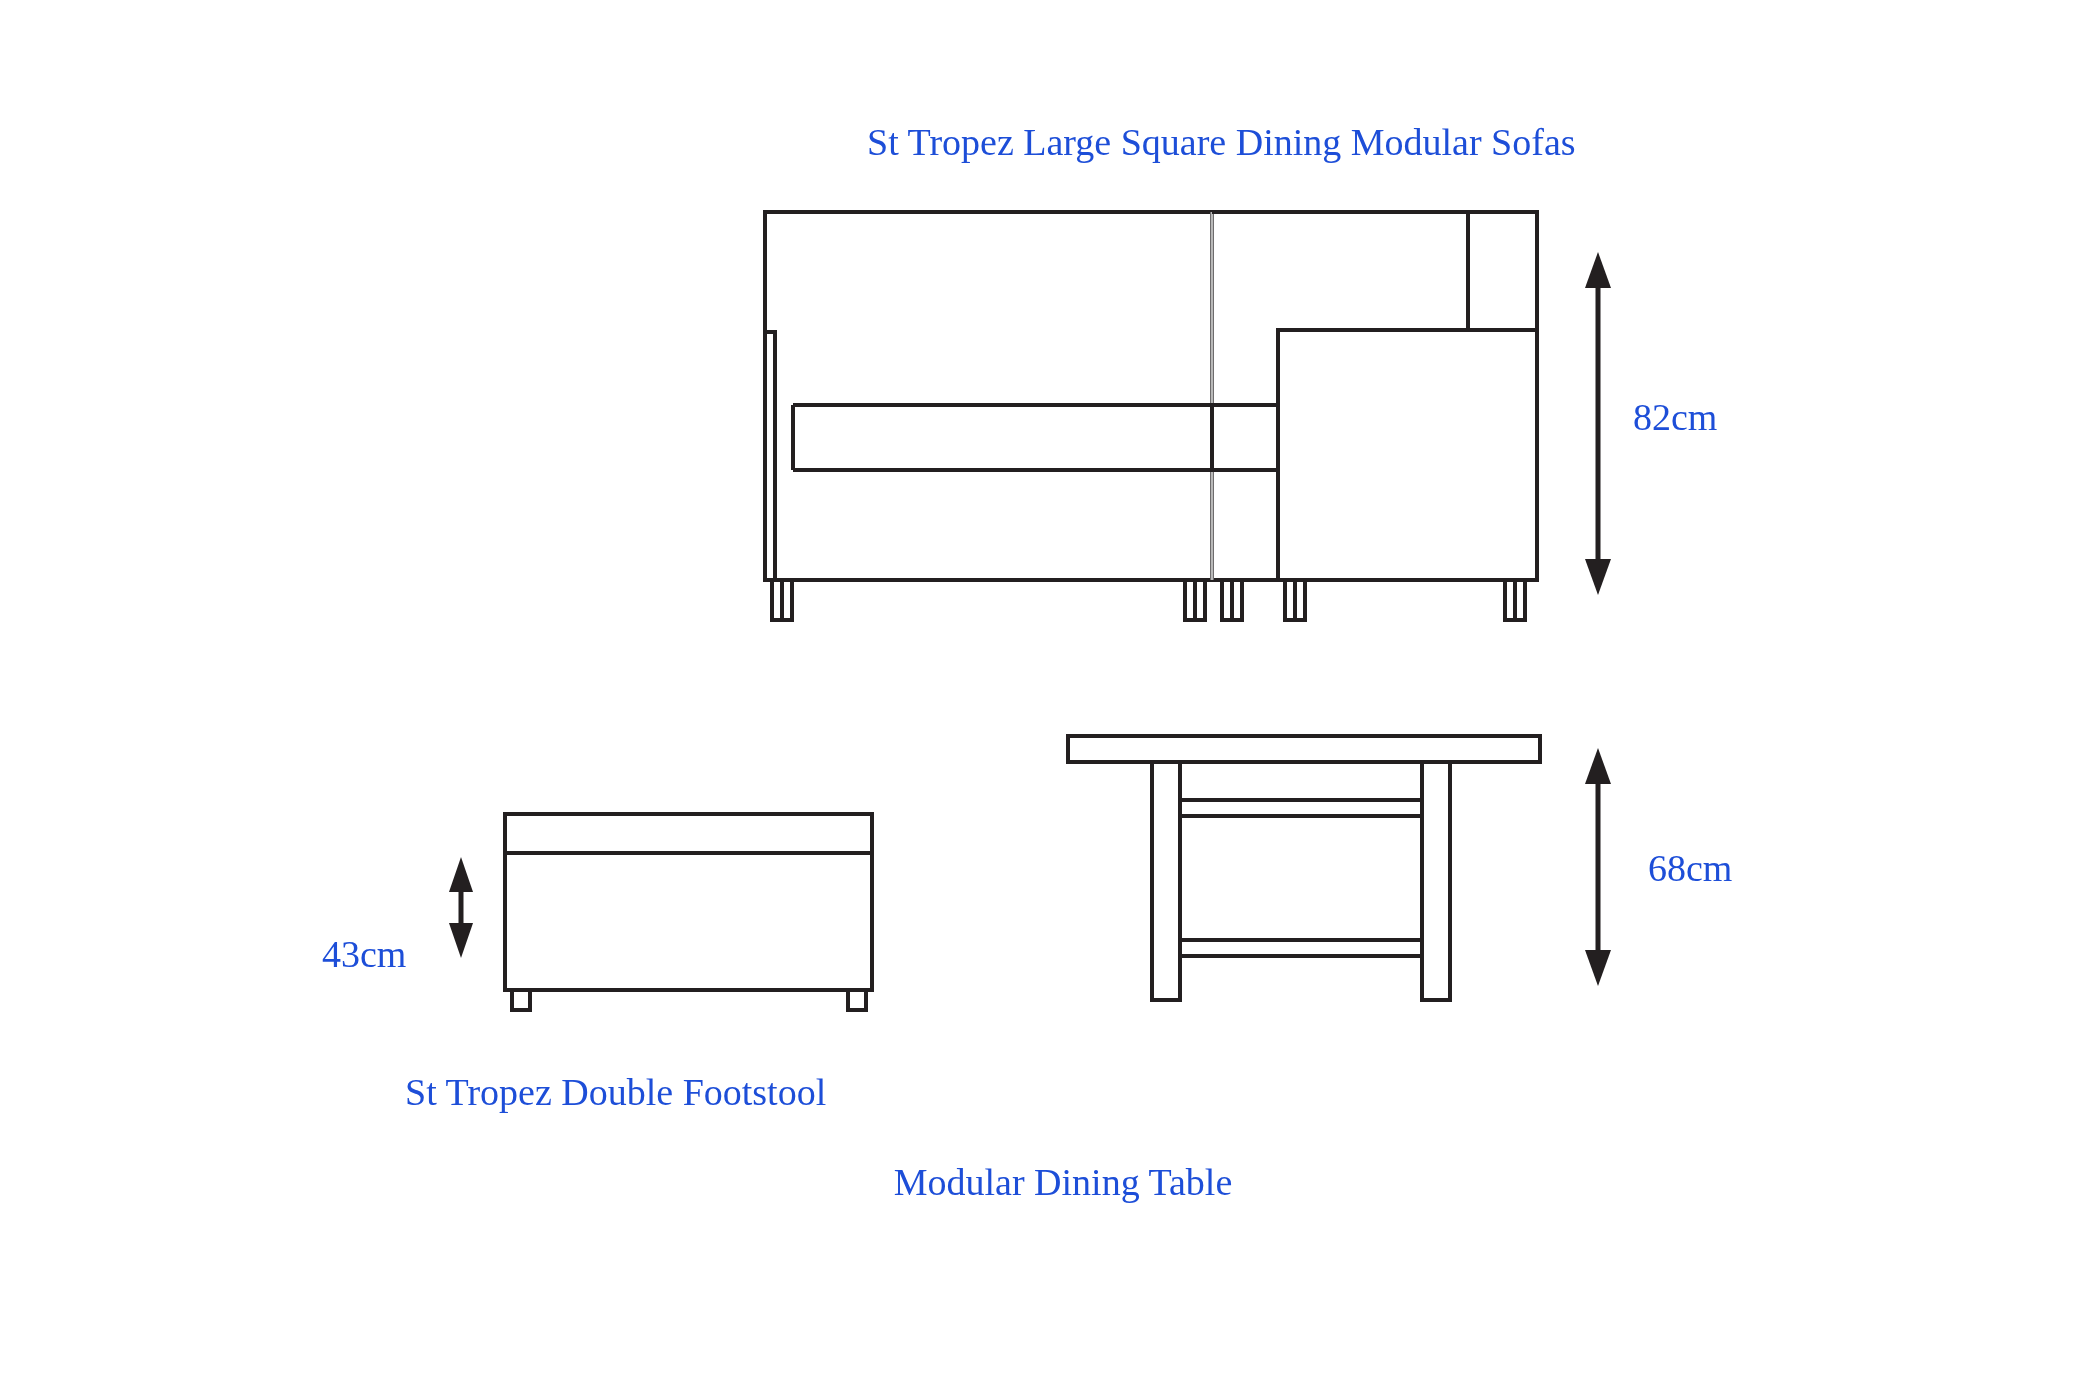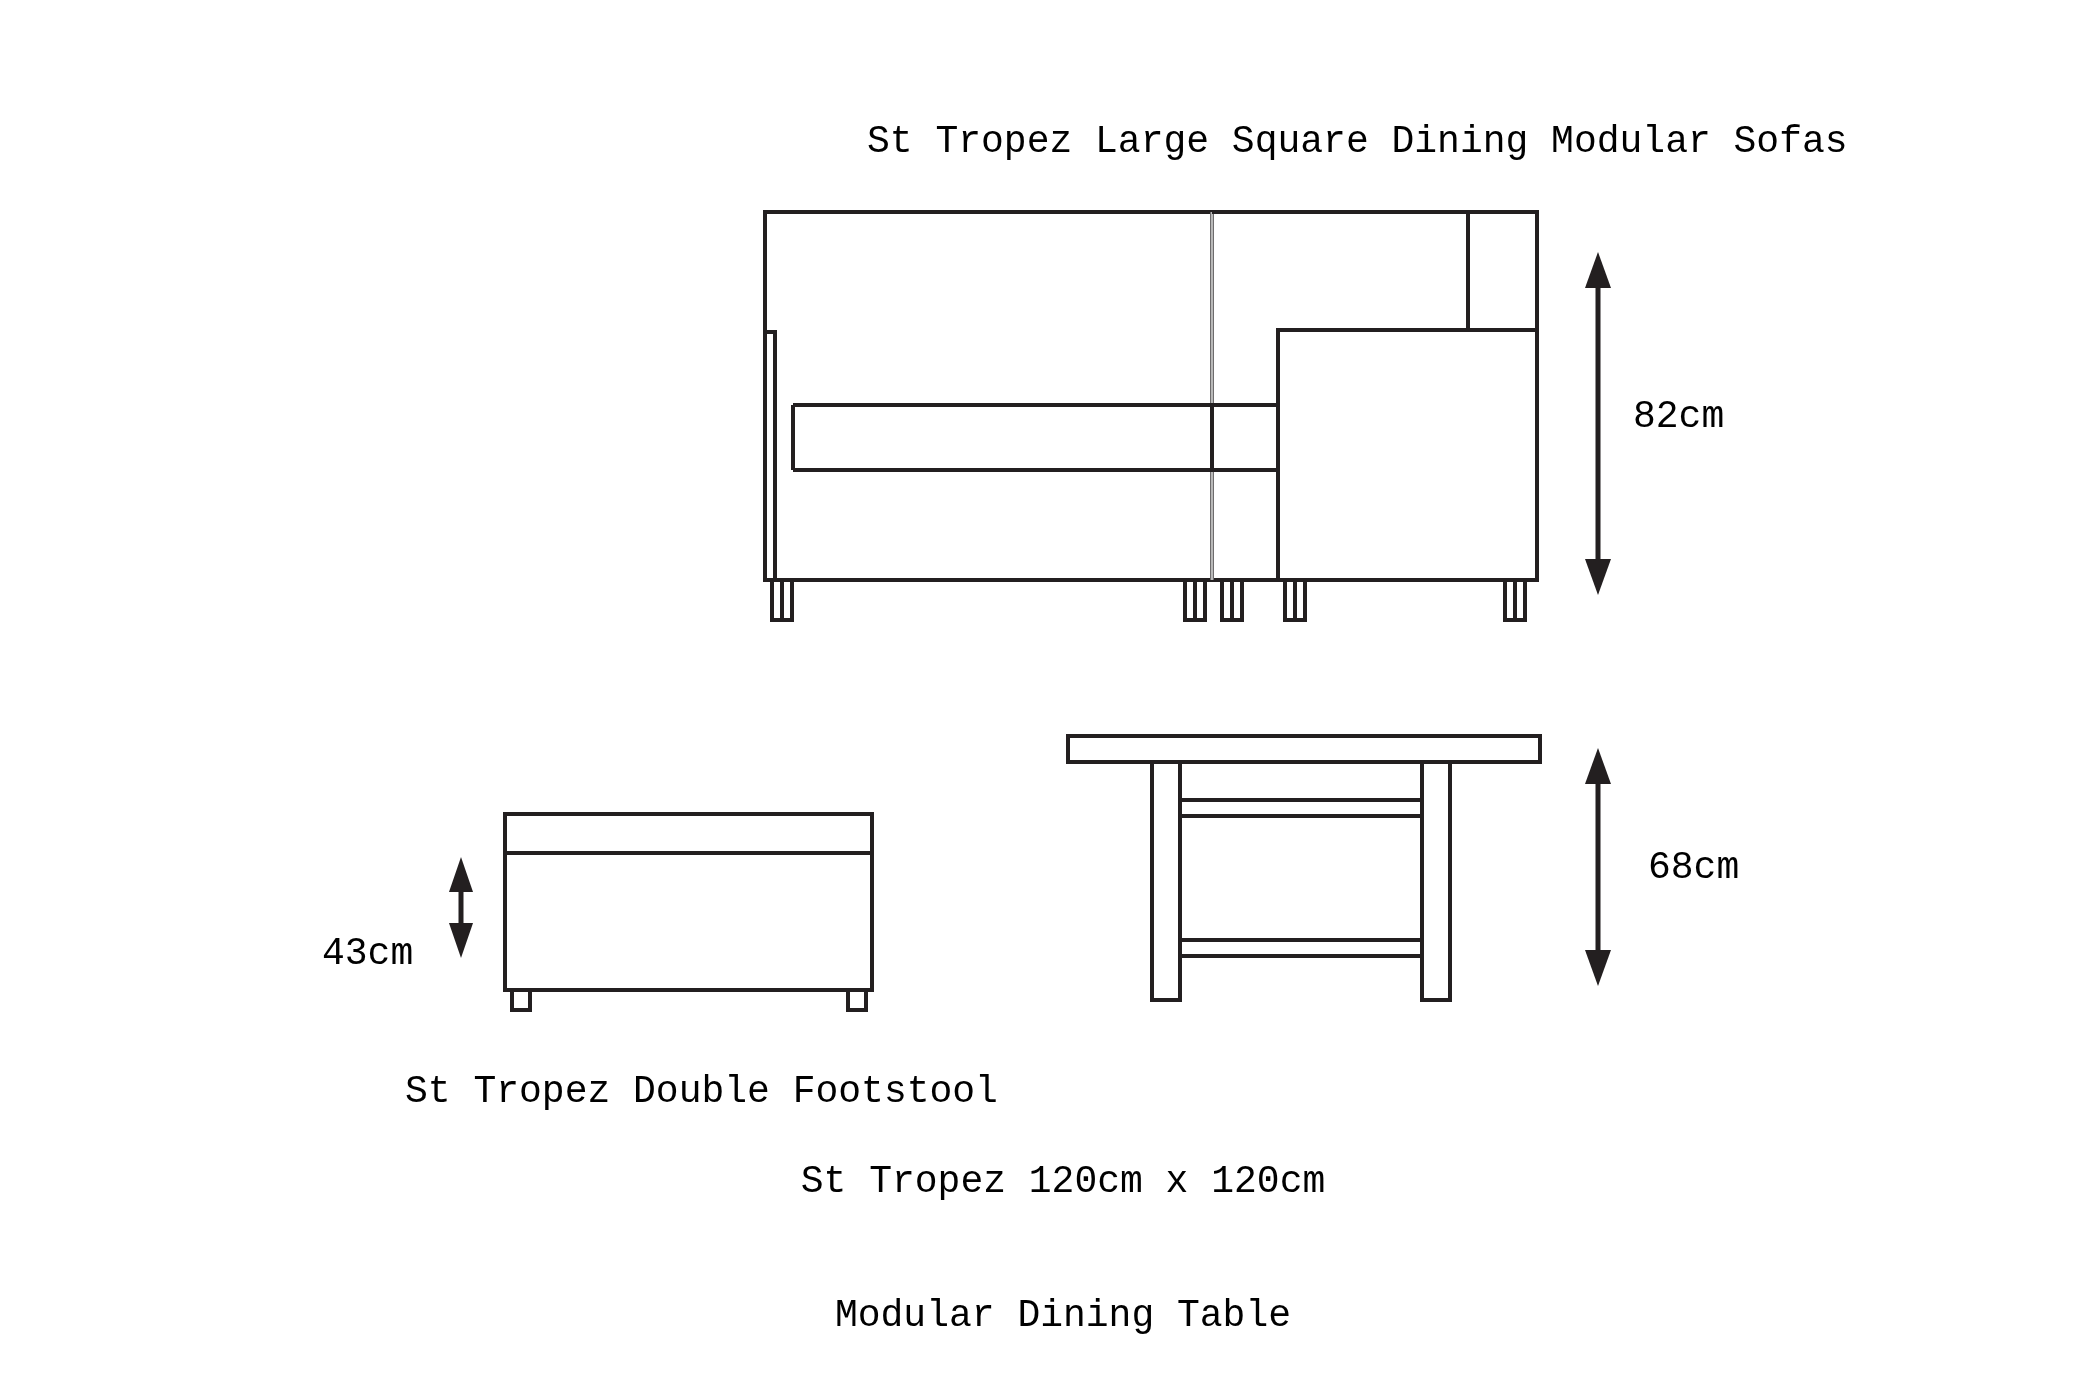--- a/index.html
+++ b/index.html
@@ -16,22 +16,22 @@
     overflow: hidden;
   }
   #canvas {
     position: absolute;
     left: 0; top: 0;
     width: 2100px;
     height: 1400px;
   }
   .label {
     position: absolute;
-    font-family: Liberation Mono, monospace;
-    color: #000000;
+    font-family: Liberation Serif, serif;
+    color: #1d4ed8;
     white-space: pre;
     line-height: 1.18;
   }
   .title-sofa {
     font-size: 38px;
     left: 867px;
     top: 120px;
   }
   .dim-82 {
     font-size: 38px;
@@ -152,15 +152,14 @@
 
 <div class="label dim-82">82cm</div>
 
 <div class="label dim-43">43cm</div>
 
 <div class="label dim-68">68cm</div>
 
 <div class="label cap-footstool">St Tropez Double Footstool</div>
 
 <div class="label cap-table">
-  <div>St Tropez 120cm x 120cm</div>
   <div>Modular Dining Table</div>
 </div>
 
 </body></html>

